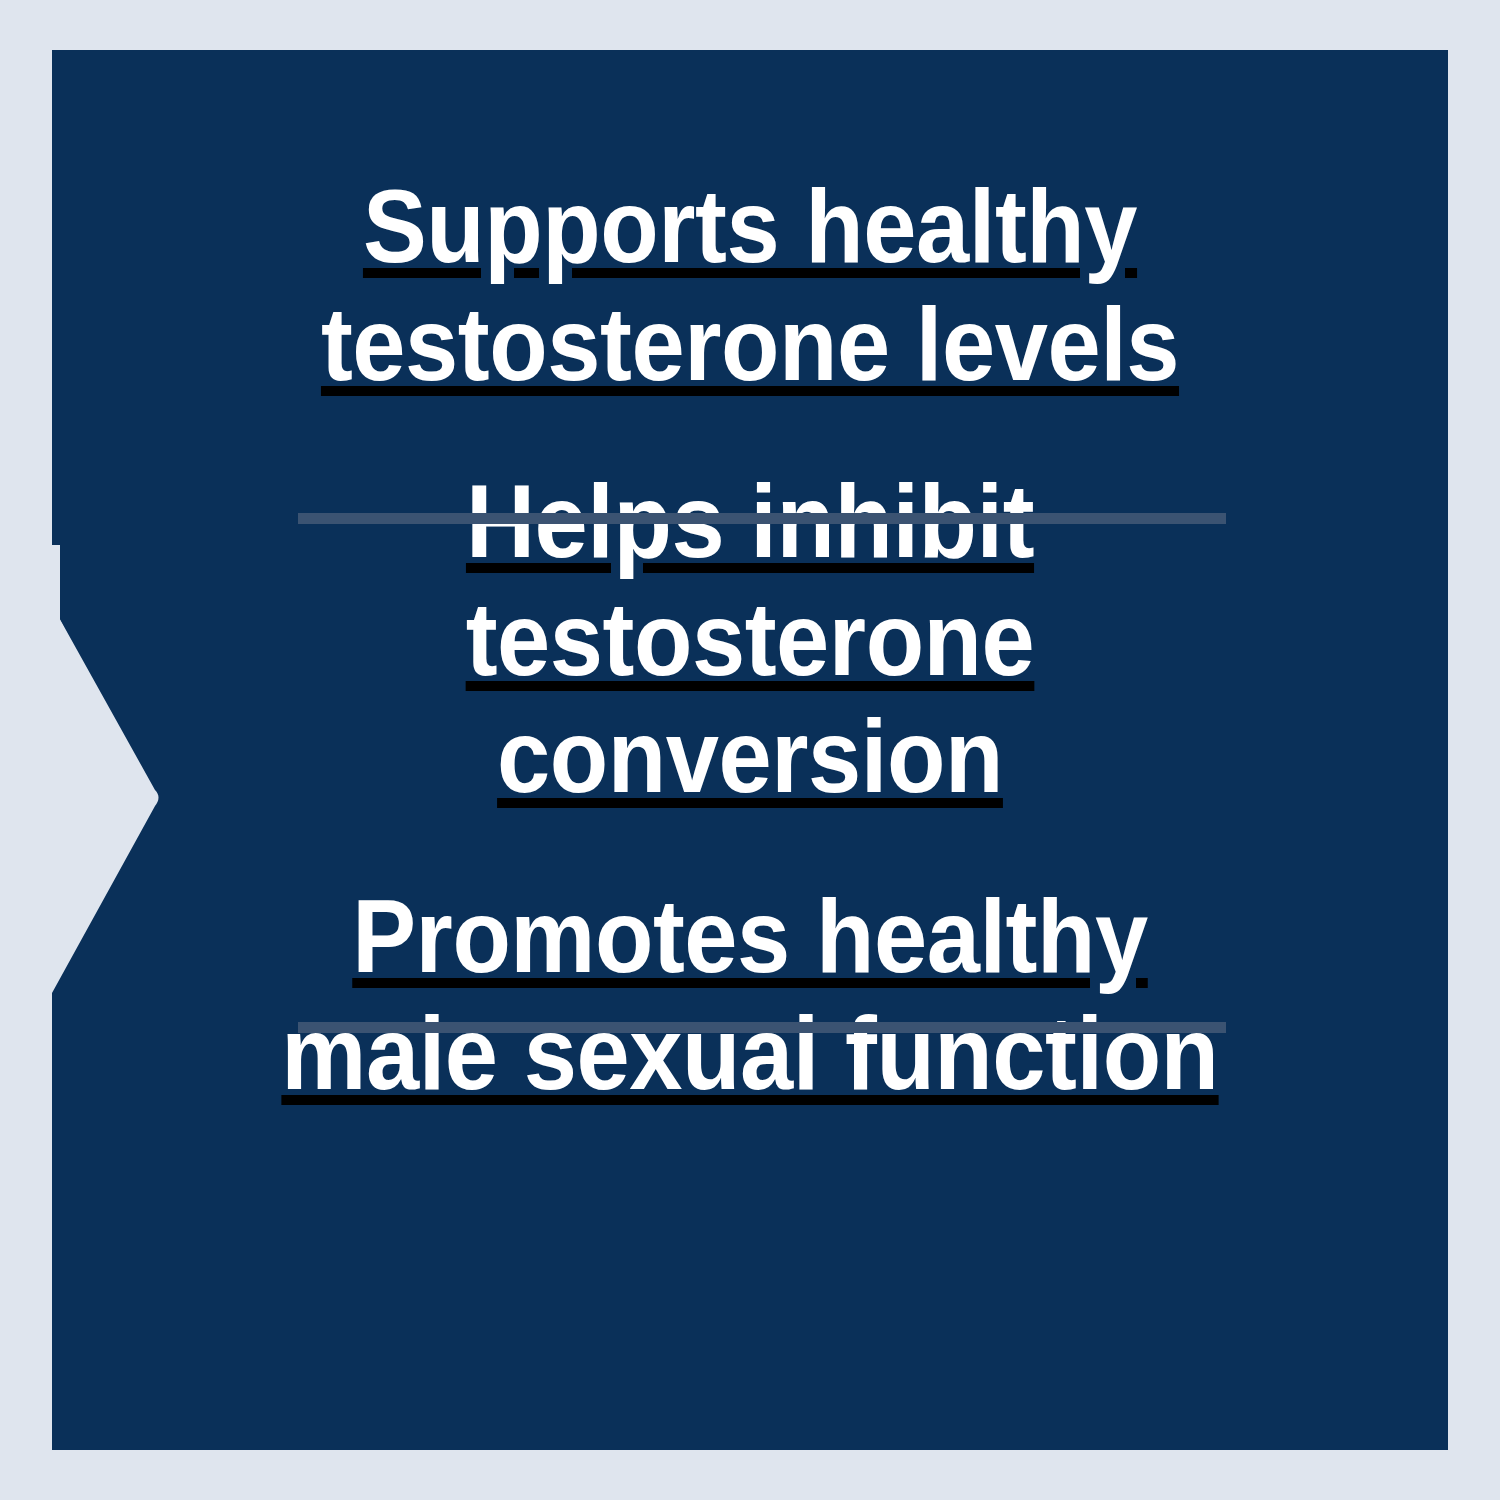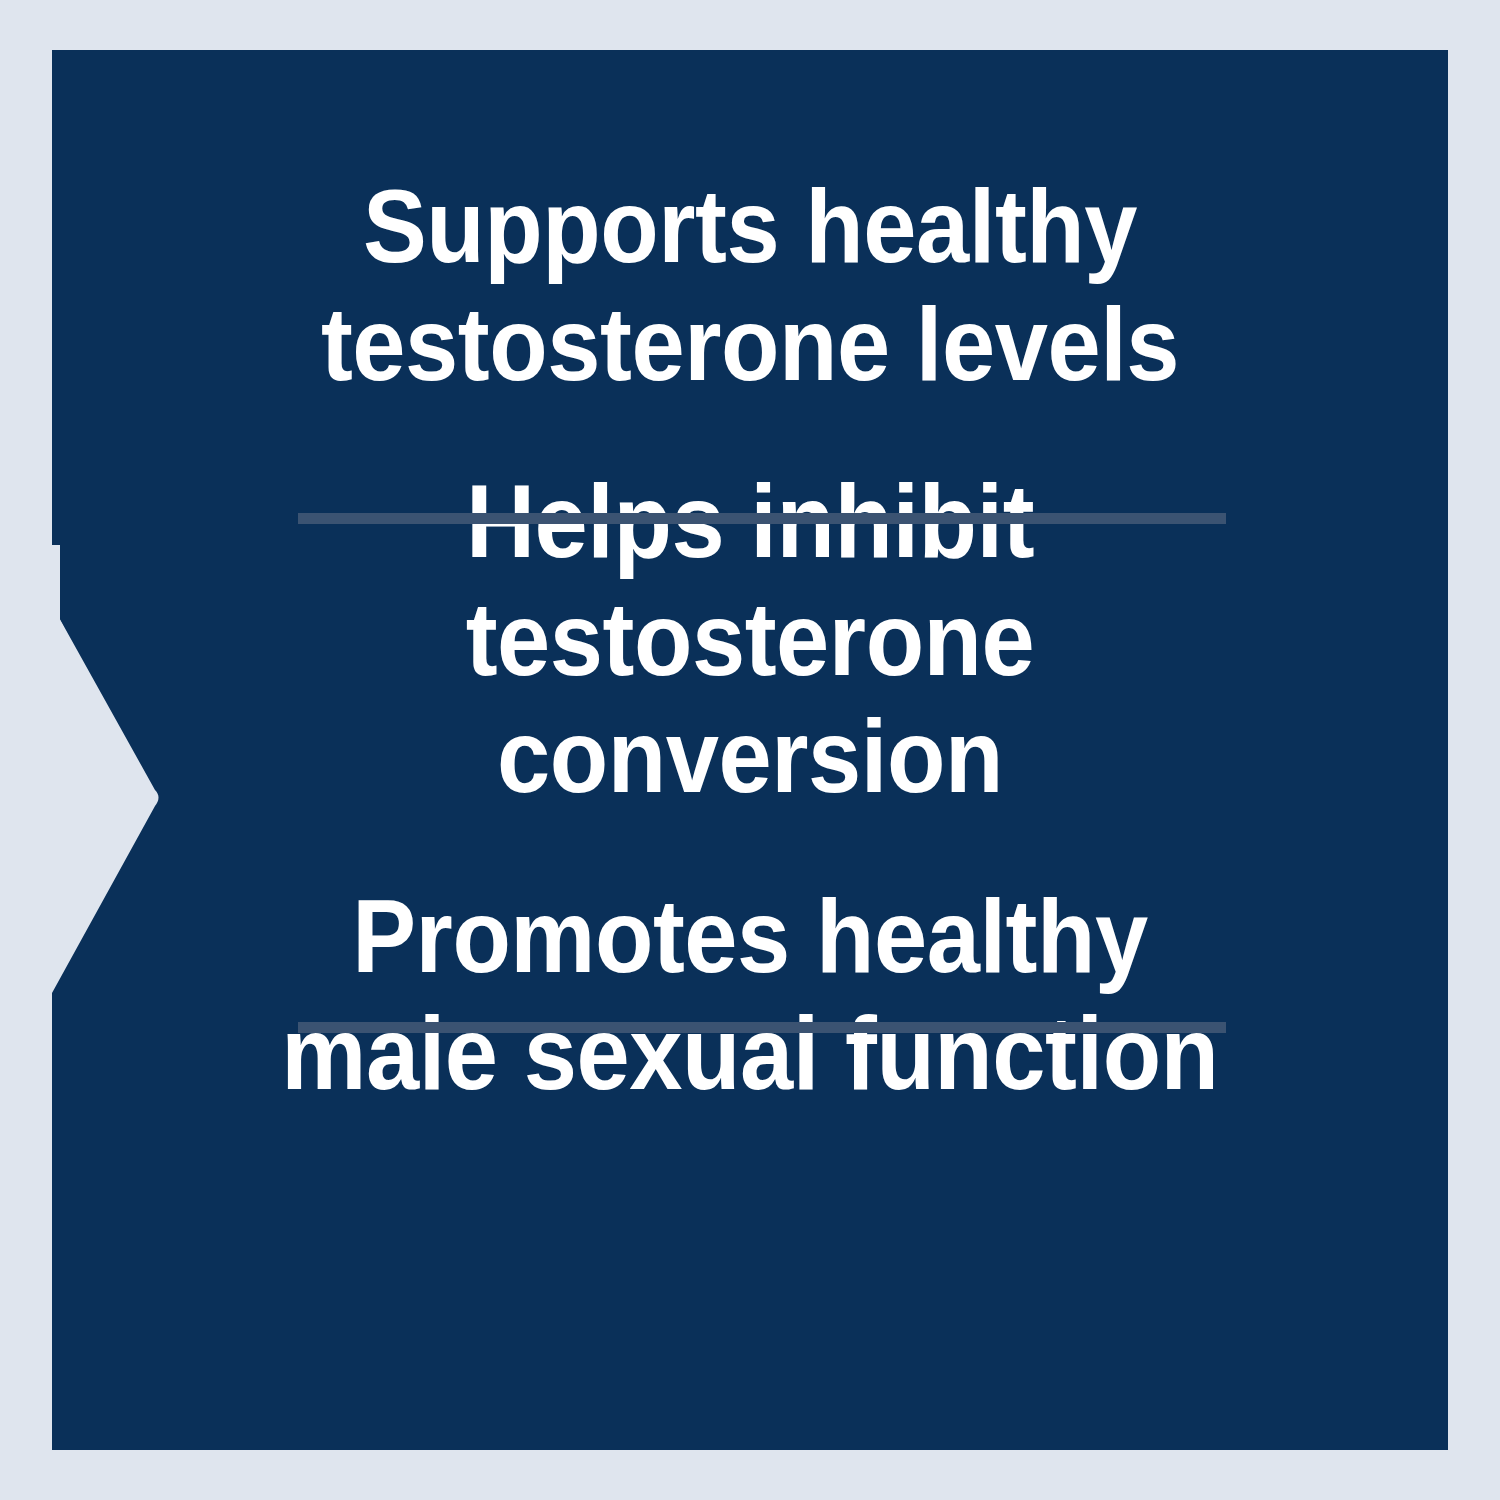--- a/index.html
+++ b/index.html
@@ -46,20 +46,21 @@
   #benefits {
     position: absolute;
     left: 0;
     top: 0;
     width: 100%;
     height: 100%;
     display: flex;
     flex-direction: column;
     align-items: center;
     justify-content: flex-start;
+    text-decoration: underline;
   }
 
   .benefit {
     width: 100%;
     text-align: center;
     color: #ffffff;
     font-weight: bold;
     letter-spacing: -0.5px;
     line-height: 1.13;
     box-sizing: border-box;

